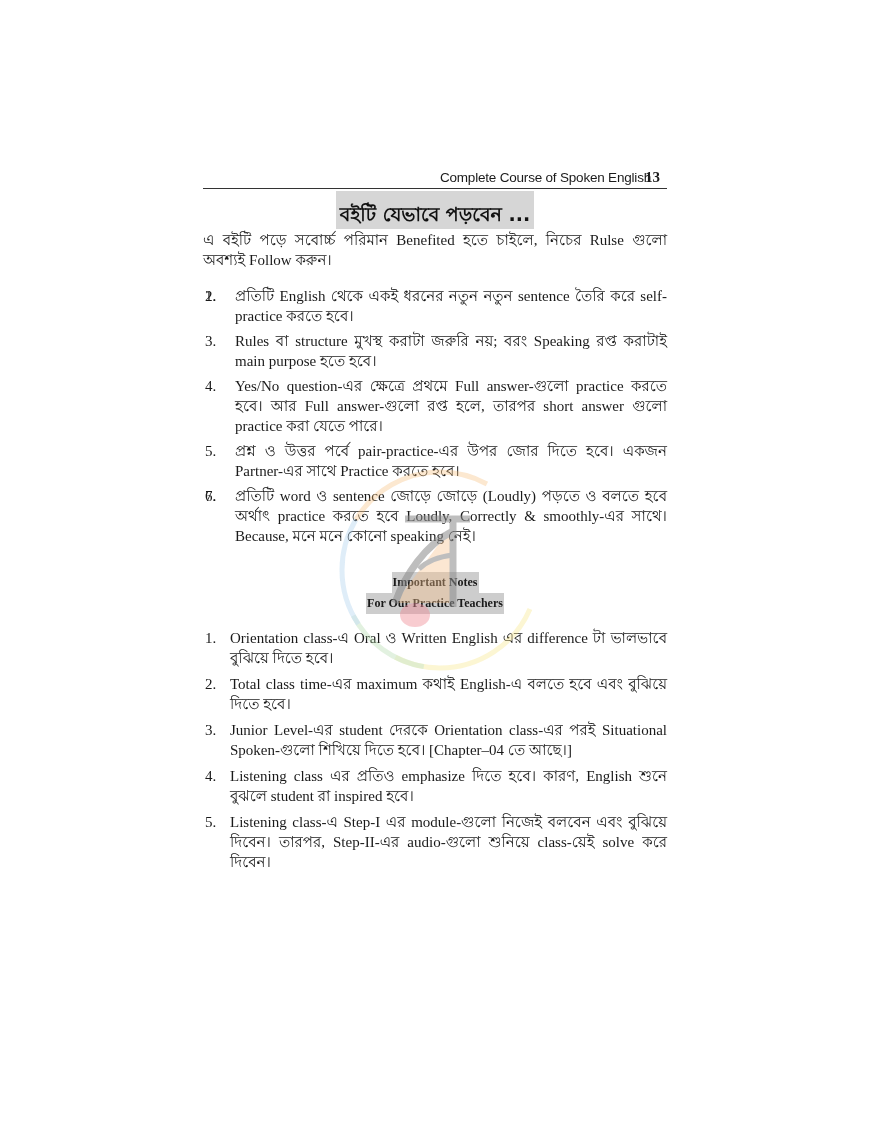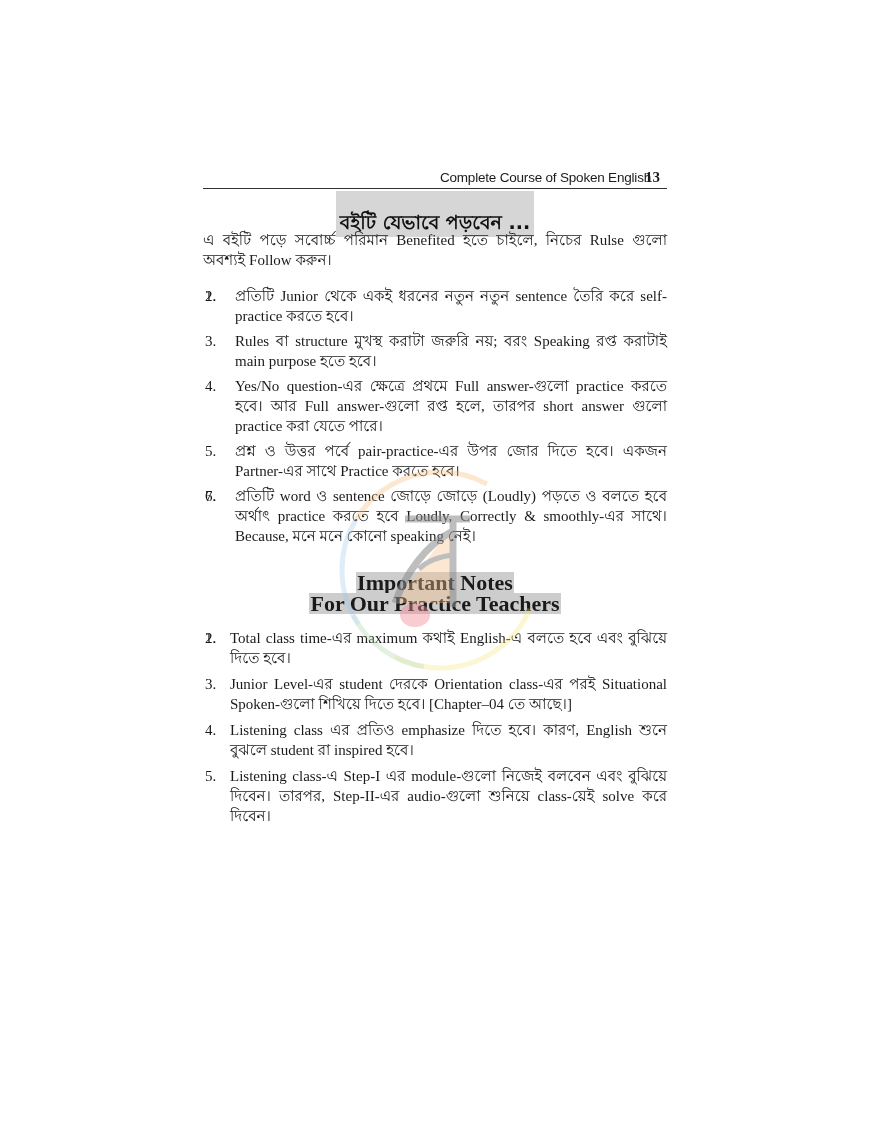--- a/index.html
+++ b/index.html
@@ -45,21 +45,21 @@
     font-size: 15px;
   }
   .main-heading-wrap {
     text-align: center;
     margin-top: 2px;
     height: 32px;
   }
   .main-heading {
     display: inline-block;
     background: #d6d6d6;
-    padding: 18px 4px 2px 4px;
+    padding: 10px 4px 2px 4px;
     font-family: "DejaVu Sans", sans-serif;
     font-weight: bold;
     font-size: 19px;
     line-height: 26px;
     color: #111;
   }
   .intro {
     font-size: 15px;
     line-height: 20px;
     margin-top: 7px;
@@ -87,21 +87,21 @@
     top: 0;
   }
   .notes .item {
     padding-left: 27px;
     margin-bottom: 6px;
   }
   .notes-heading {
     text-align: center;
     margin-top: 26px;
     font-weight: bold;
-    font-size: 22px;
+    font-size: 12px;
     line-height: 21px;
   }
   .notes-heading span {
     display: inline-block;
     background: #cdcdcd;
     padding: 0 1px;
   }
   .notes {
     list-style: none;
     margin: 14px 0 0 0;
@@ -128,35 +128,35 @@
   </div>
 
   <div class="main-heading-wrap">
     <div class="main-heading">বইটি যেভাবে পড়বেন ...</div>
   </div>
 
   <p class="intro" style="margin-bottom:16px">এ বইটি পড়ে সবোর্চ্চ পরিমান Benefited হতে চাইলে, নিচের Rulse গুলো অবশ্যই Follow করুন।</p>
 
   <ol class="rules">
     <li class="item"><span class="num">1.</span></li>
-    <li class="item"><span class="num">2.</span><span>প্রতিটি Junior থেকে একই ধরনের নতুন নতুন sentence তৈরি করে self-practice করতে হবে।</span></li>
+    <li class="item"><span class="num">2.</span><span>প্রতিটি English থেকে একই ধরনের নতুন নতুন sentence তৈরি করে self-practice করতে হবে।</span></li>
     <li class="item"><span class="num">3.</span><span>Rules বা structure মুখস্থ করাটা জরুরি নয়; বরং Speaking রপ্ত করাটাই main purpose হতে হবে।</span></li>
     <li class="item"><span class="num">4.</span><span>Yes/No question-এর ক্ষেত্রে প্রথমে Full answer-গুলো practice করতে হবে। আর Full answer-গুলো রপ্ত হলে, তারপর short answer গুলো practice করা যেতে পারে।</span></li>
     <li class="item"><span class="num">5.</span><span>প্রশ্ন ও উত্তর পর্বে pair-practice-এর উপর জোর দিতে হবে। একজন Partner-এর সাথে Practice করতে হবে।</span></li>
     <li class="item"><span class="num">6.</span></li>
     <li class="item"><span class="num">7.</span><span>প্রতিটি word ও sentence জোড়ে জোড়ে (Loudly) পড়তে ও বলতে হবে অর্থাৎ practice করতে হবে Loudly, Correctly &amp; smoothly-এর সাথে। Because, মনে মনে কোনো speaking নেই।</span></li>
   </ol>
 
   <div class="notes-heading">
     <span>Important Notes</span><br>
     <span>For Our Practice Teachers</span>
   </div>
 
   <ol class="notes">
-    <li class="item"><span class="num">1.</span></li>
+    <li class="item"><span class="num">1.</span><span>Orientation class-এ Oral ও Written English এর difference টা ভালভাবে বুঝিয়ে দিতে হবে।</span></li>
     <li class="item"><span class="num">2.</span><span>Total class time-এর maximum কথাই English-এ বলতে হবে এবং বুঝিয়ে দিতে হবে।</span></li>
     <li class="item"><span class="num">3.</span><span>Junior Level-এর student দেরকে Orientation class-এর পরই Situational Spoken-গুলো শিখিয়ে দিতে হবে। [Chapter–04 তে আছে।]</span></li>
     <li class="item"><span class="num">4.</span><span>Listening class এর প্রতিও emphasize দিতে হবে। কারণ, English শুনে বুঝলে student রা inspired হবে।</span></li>
     <li class="item"><span class="num">5.</span><span>Listening class-এ Step-I এর module-গুলো নিজেই বলবেন এবং বুঝিয়ে দিবেন। তারপর, Step-II-এর audio-গুলো শুনিয়ে class-য়েই solve করে দিবেন।</span></li>
   </ol>
 </div>
 
 <div class="watermark">
   <svg width="210" height="210" viewBox="0 0 210 210">
     <circle cx="105" cy="105" r="98" fill="none" stroke="#f5b971" stroke-width="5" stroke-dasharray="150 466" stroke-dashoffset="-360" opacity="0.6"></circle>

